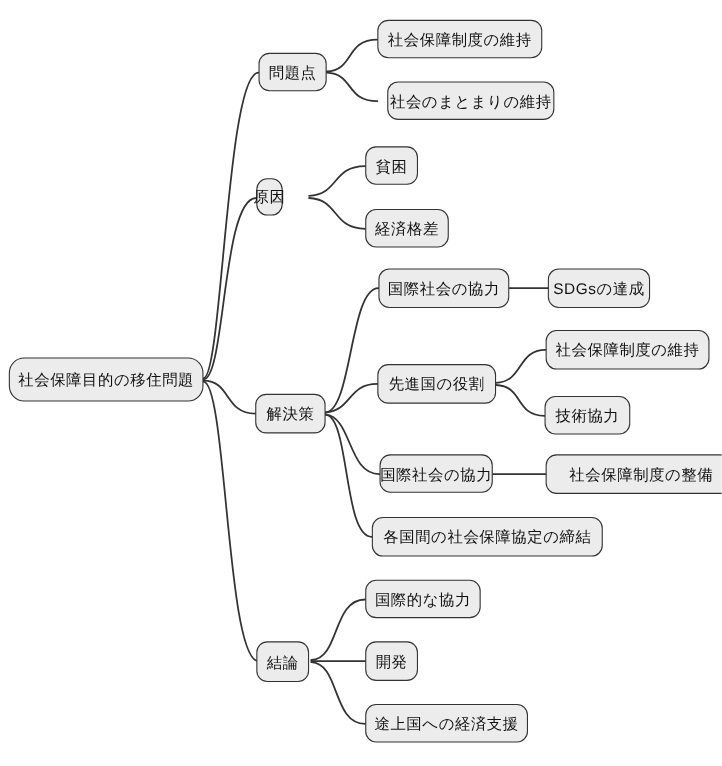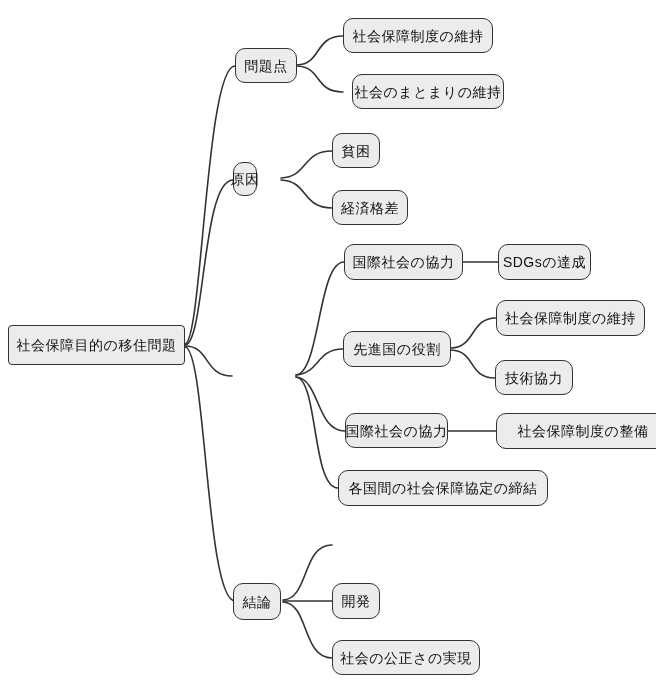--- a/index.html
+++ b/index.html
@@ -39,21 +39,21 @@
     justify-content: center;
     background: var(--fill);
     border: 1.7px solid var(--stroke);
     border-radius: 10px;
     font-size: 14px;
     color: var(--text);
     white-space: nowrap;
     line-height: 1;
     letter-spacing: 0.5px;
   }
-  .node.root { border-radius: 4px; }
+  .node.root { border-radius: 14px; }
 </style>
 </head>
 <body>
 
 <div class="canvas">
 
   <svg class="links" viewBox="0 0 656 696" aria-hidden="true">
     <path d="M185,344 C202,343 206,66 235,66"></path>
     <path d="M185,345 C205,344 202,180 233,180"></path>
     <path d="M185,346 C210,346 204,376 232,376"></path>
@@ -85,26 +85,28 @@
   <div class="node root" style="left:8px;top:325px;width:177px;height:40px">社会保障目的の移住問題</div>
 
   <div class="node" style="left:235px;top:48px;width:62px;height:35px">問題点</div>
   <div class="node" style="left:343px;top:18px;width:150px;height:35px">社会保障制度の維持</div>
   <div class="node" style="left:352px;top:74px;width:152px;height:35px">社会のまとまりの維持</div>
 
   <div class="node" style="left:233px;top:162px;width:24px;height:34px">原因</div>
   <div class="node" style="left:332px;top:133px;width:48px;height:35px">貧困</div>
   <div class="node" style="left:332px;top:190px;width:76px;height:35px">経済格差</div>
 
+  <div class="node" style="left:232px;top:358px;width:64px;height:36px">解決策</div>
   <div class="node" style="left:344px;top:244px;width:119px;height:36px">国際社会の協力</div>
   <div class="node" style="left:498px;top:244px;width:93px;height:36px">SDGsの達成</div>
   <div class="node" style="left:343px;top:331px;width:108px;height:36px">先進国の役割</div>
   <div class="node" style="left:496px;top:300px;width:149px;height:36px">社会保障制度の維持</div>
   <div class="node" style="left:495px;top:360px;width:78px;height:35px">技術協力</div>
   <div class="node" style="left:345px;top:413px;width:103px;height:35px">国際社会の協力</div>
   <div class="node" style="left:496px;top:413px;width:174px;height:36px">社会保障制度の整備</div>
   <div class="node" style="left:338px;top:470px;width:210px;height:36px">各国間の社会保障協定の締結</div>
 
   <div class="node" style="left:233px;top:583px;width:48px;height:37px">結論</div>
+  <div class="node" style="left:332px;top:527px;width:105px;height:35px">国際的な協力</div>
   <div class="node" style="left:332px;top:583px;width:48px;height:36px">開発</div>
-  <div class="node" style="left:332px;top:640px;width:148px;height:35px">社会の公正さの実現</div>
+  <div class="node" style="left:332px;top:640px;width:148px;height:35px">途上国への経済支援</div>
 
 </div>
 
 </body></html>

